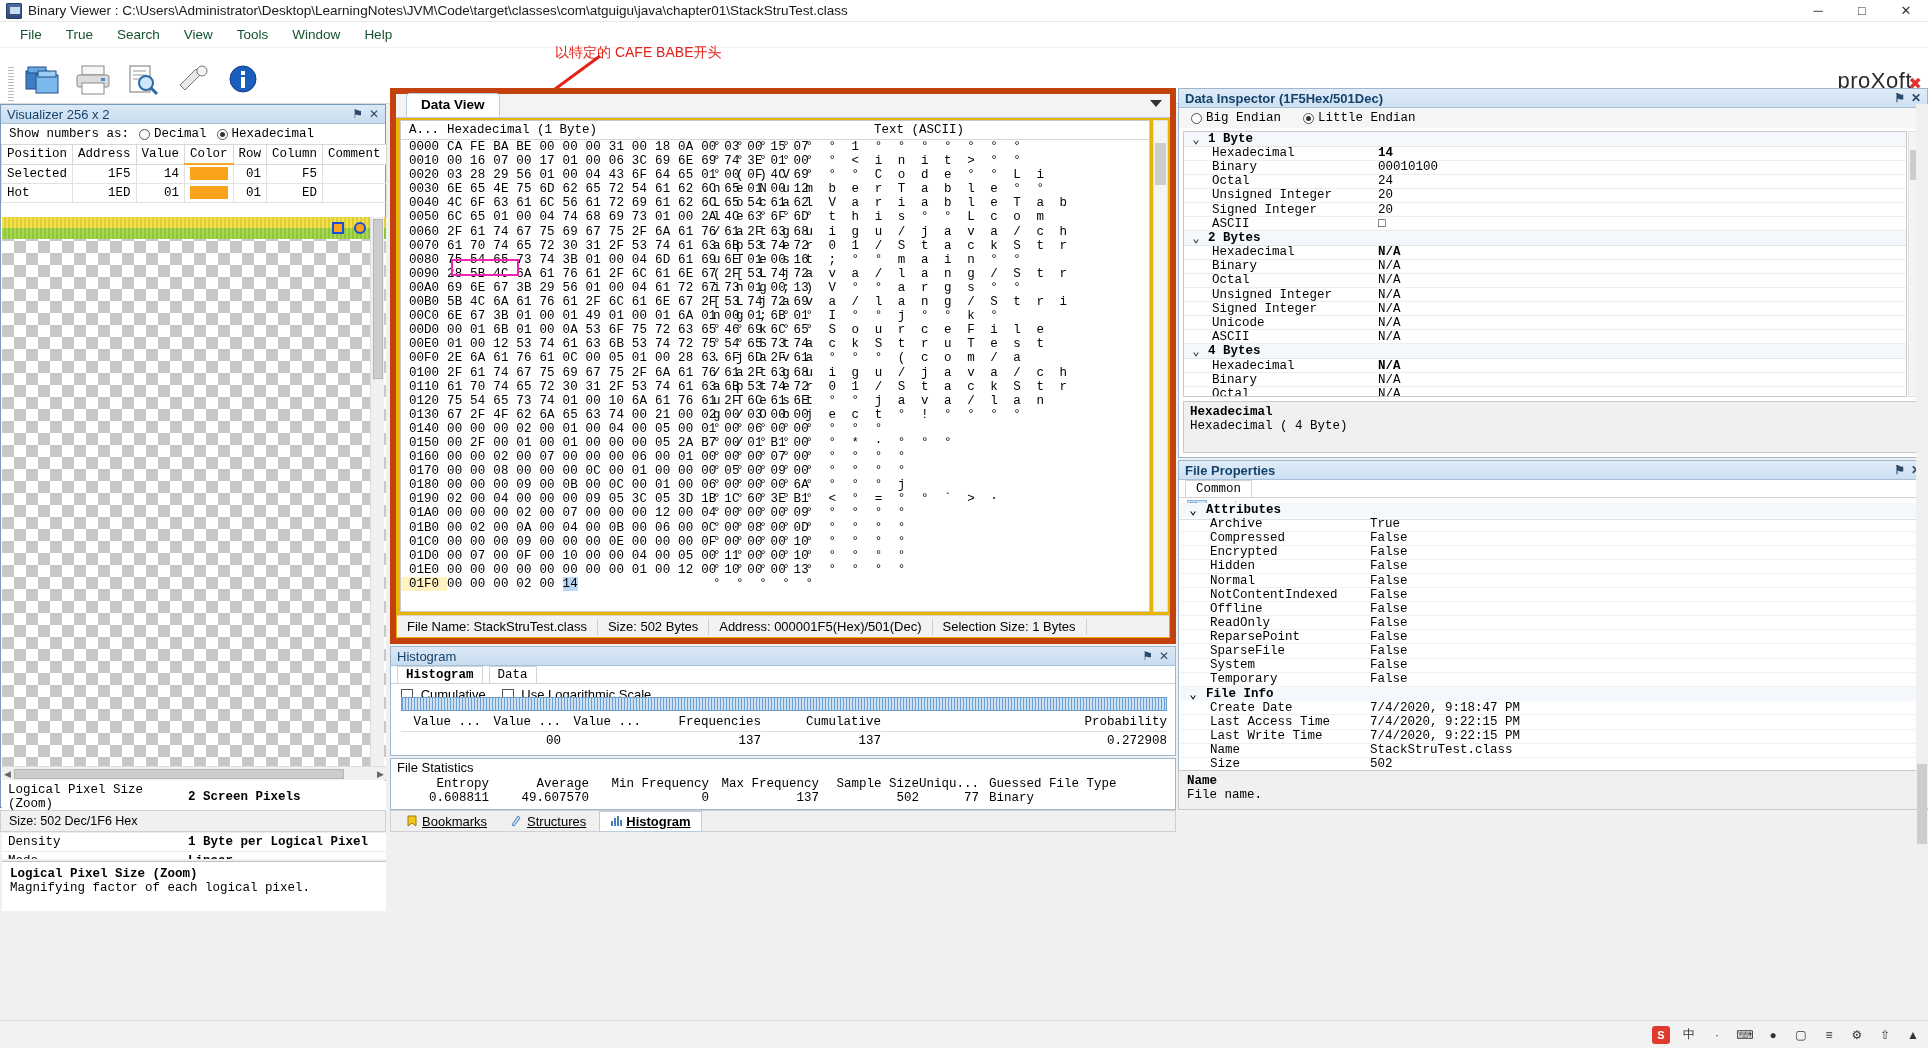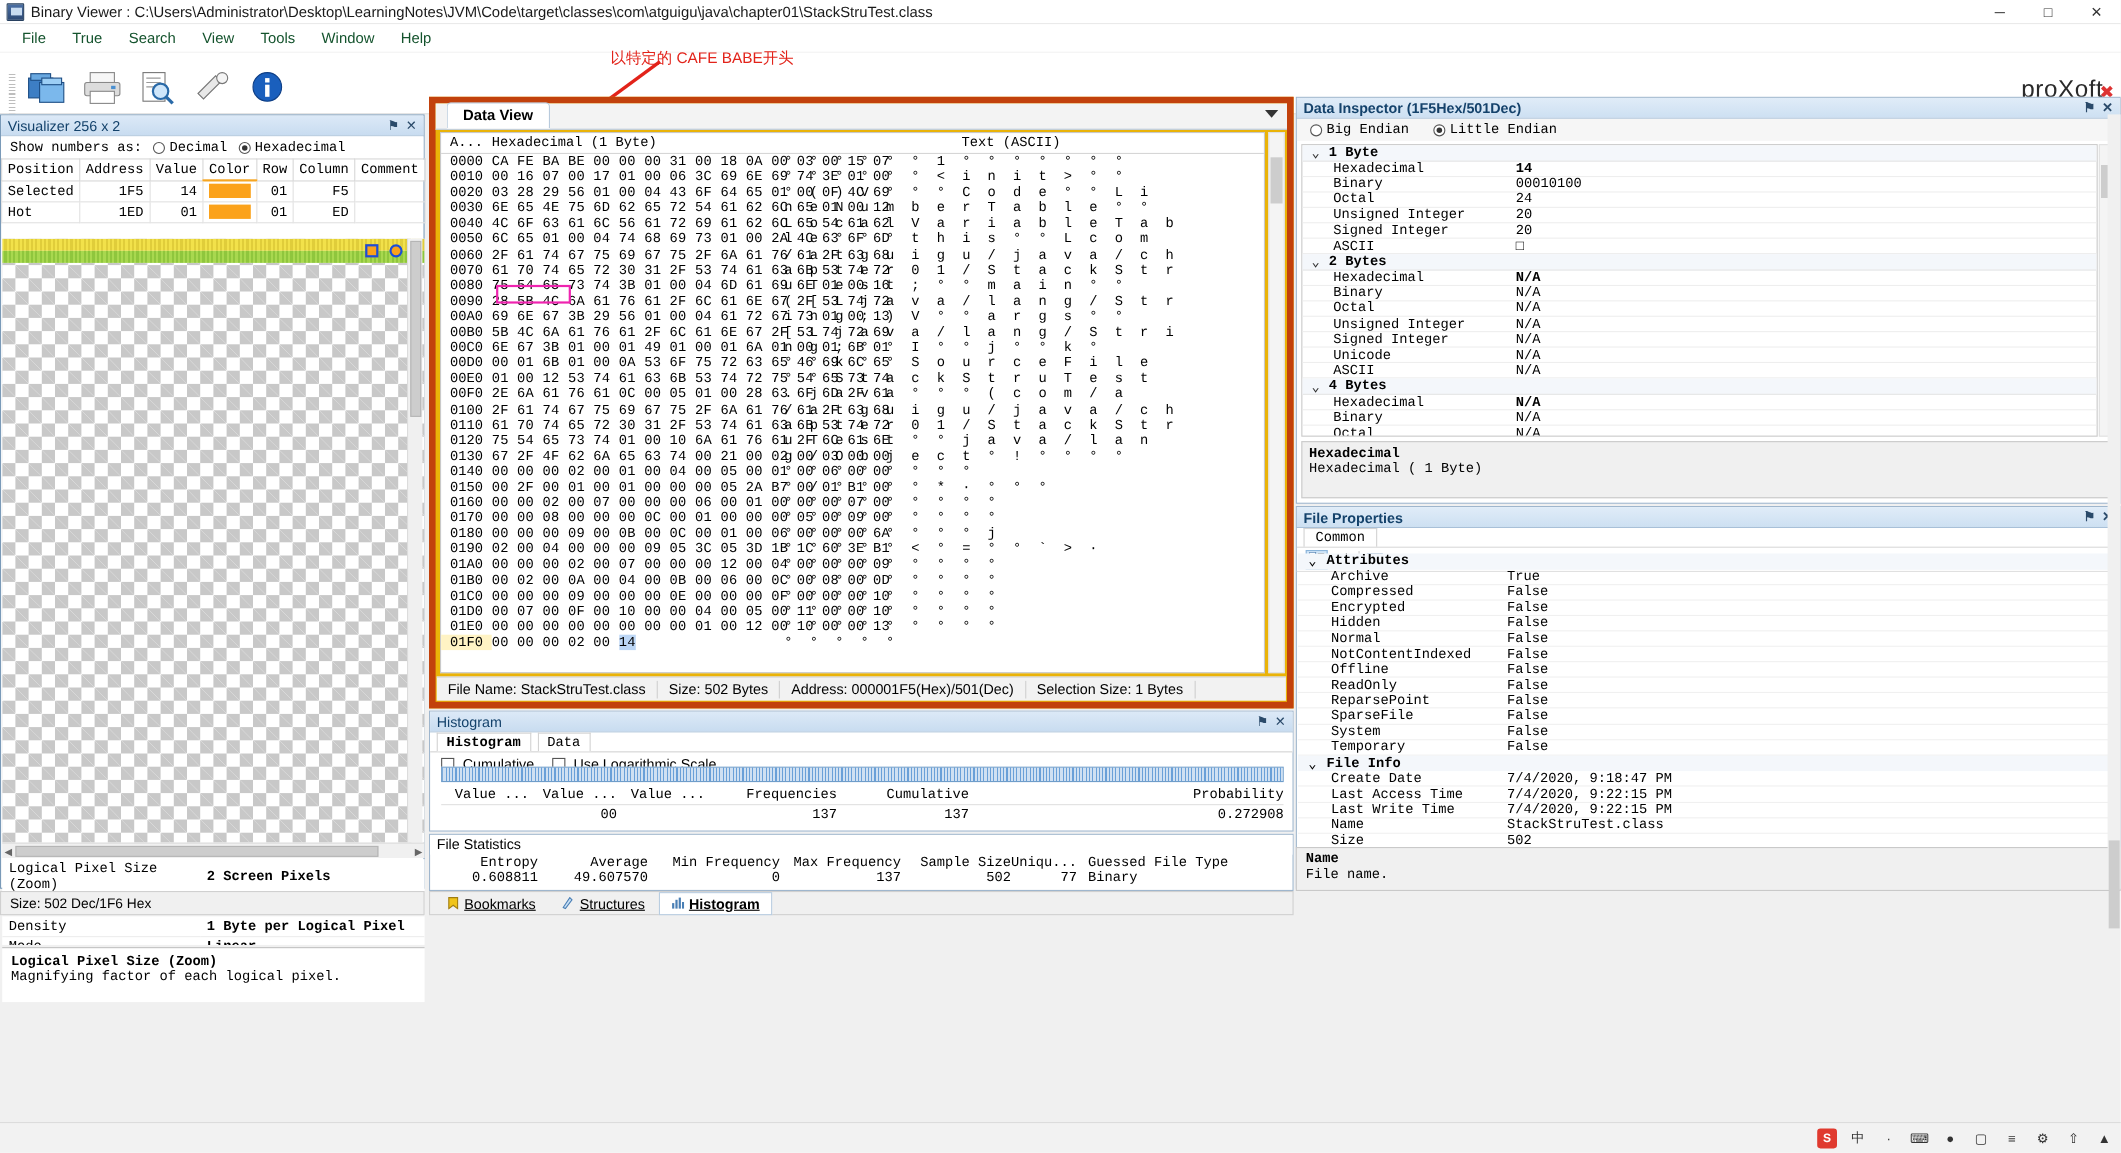--- a/index.html
+++ b/index.html
@@ -735,21 +735,21 @@
             <div class="nm">Octal</div>
             <div class="vl">N/A</div>
           </div>
         </div>
     </div>
     <div class="ins-vsb">
         <div class="tk"></div>
       </div>
     <div class="insdesc">
       <b>Hexadecimal</b>
-      <span>Hexadecimal ( 1 Byte)</span>
+      <span>Hexadecimal ( 4 Byte)</span>
     </div>
   </div>
 
   <div class="panel" id="fileprops">
     <div class="ptitle ins">
       <span>File Properties</span>
       <span class="btns">
         <span>⚑</span>
         <span>✕</span>
       </span>

